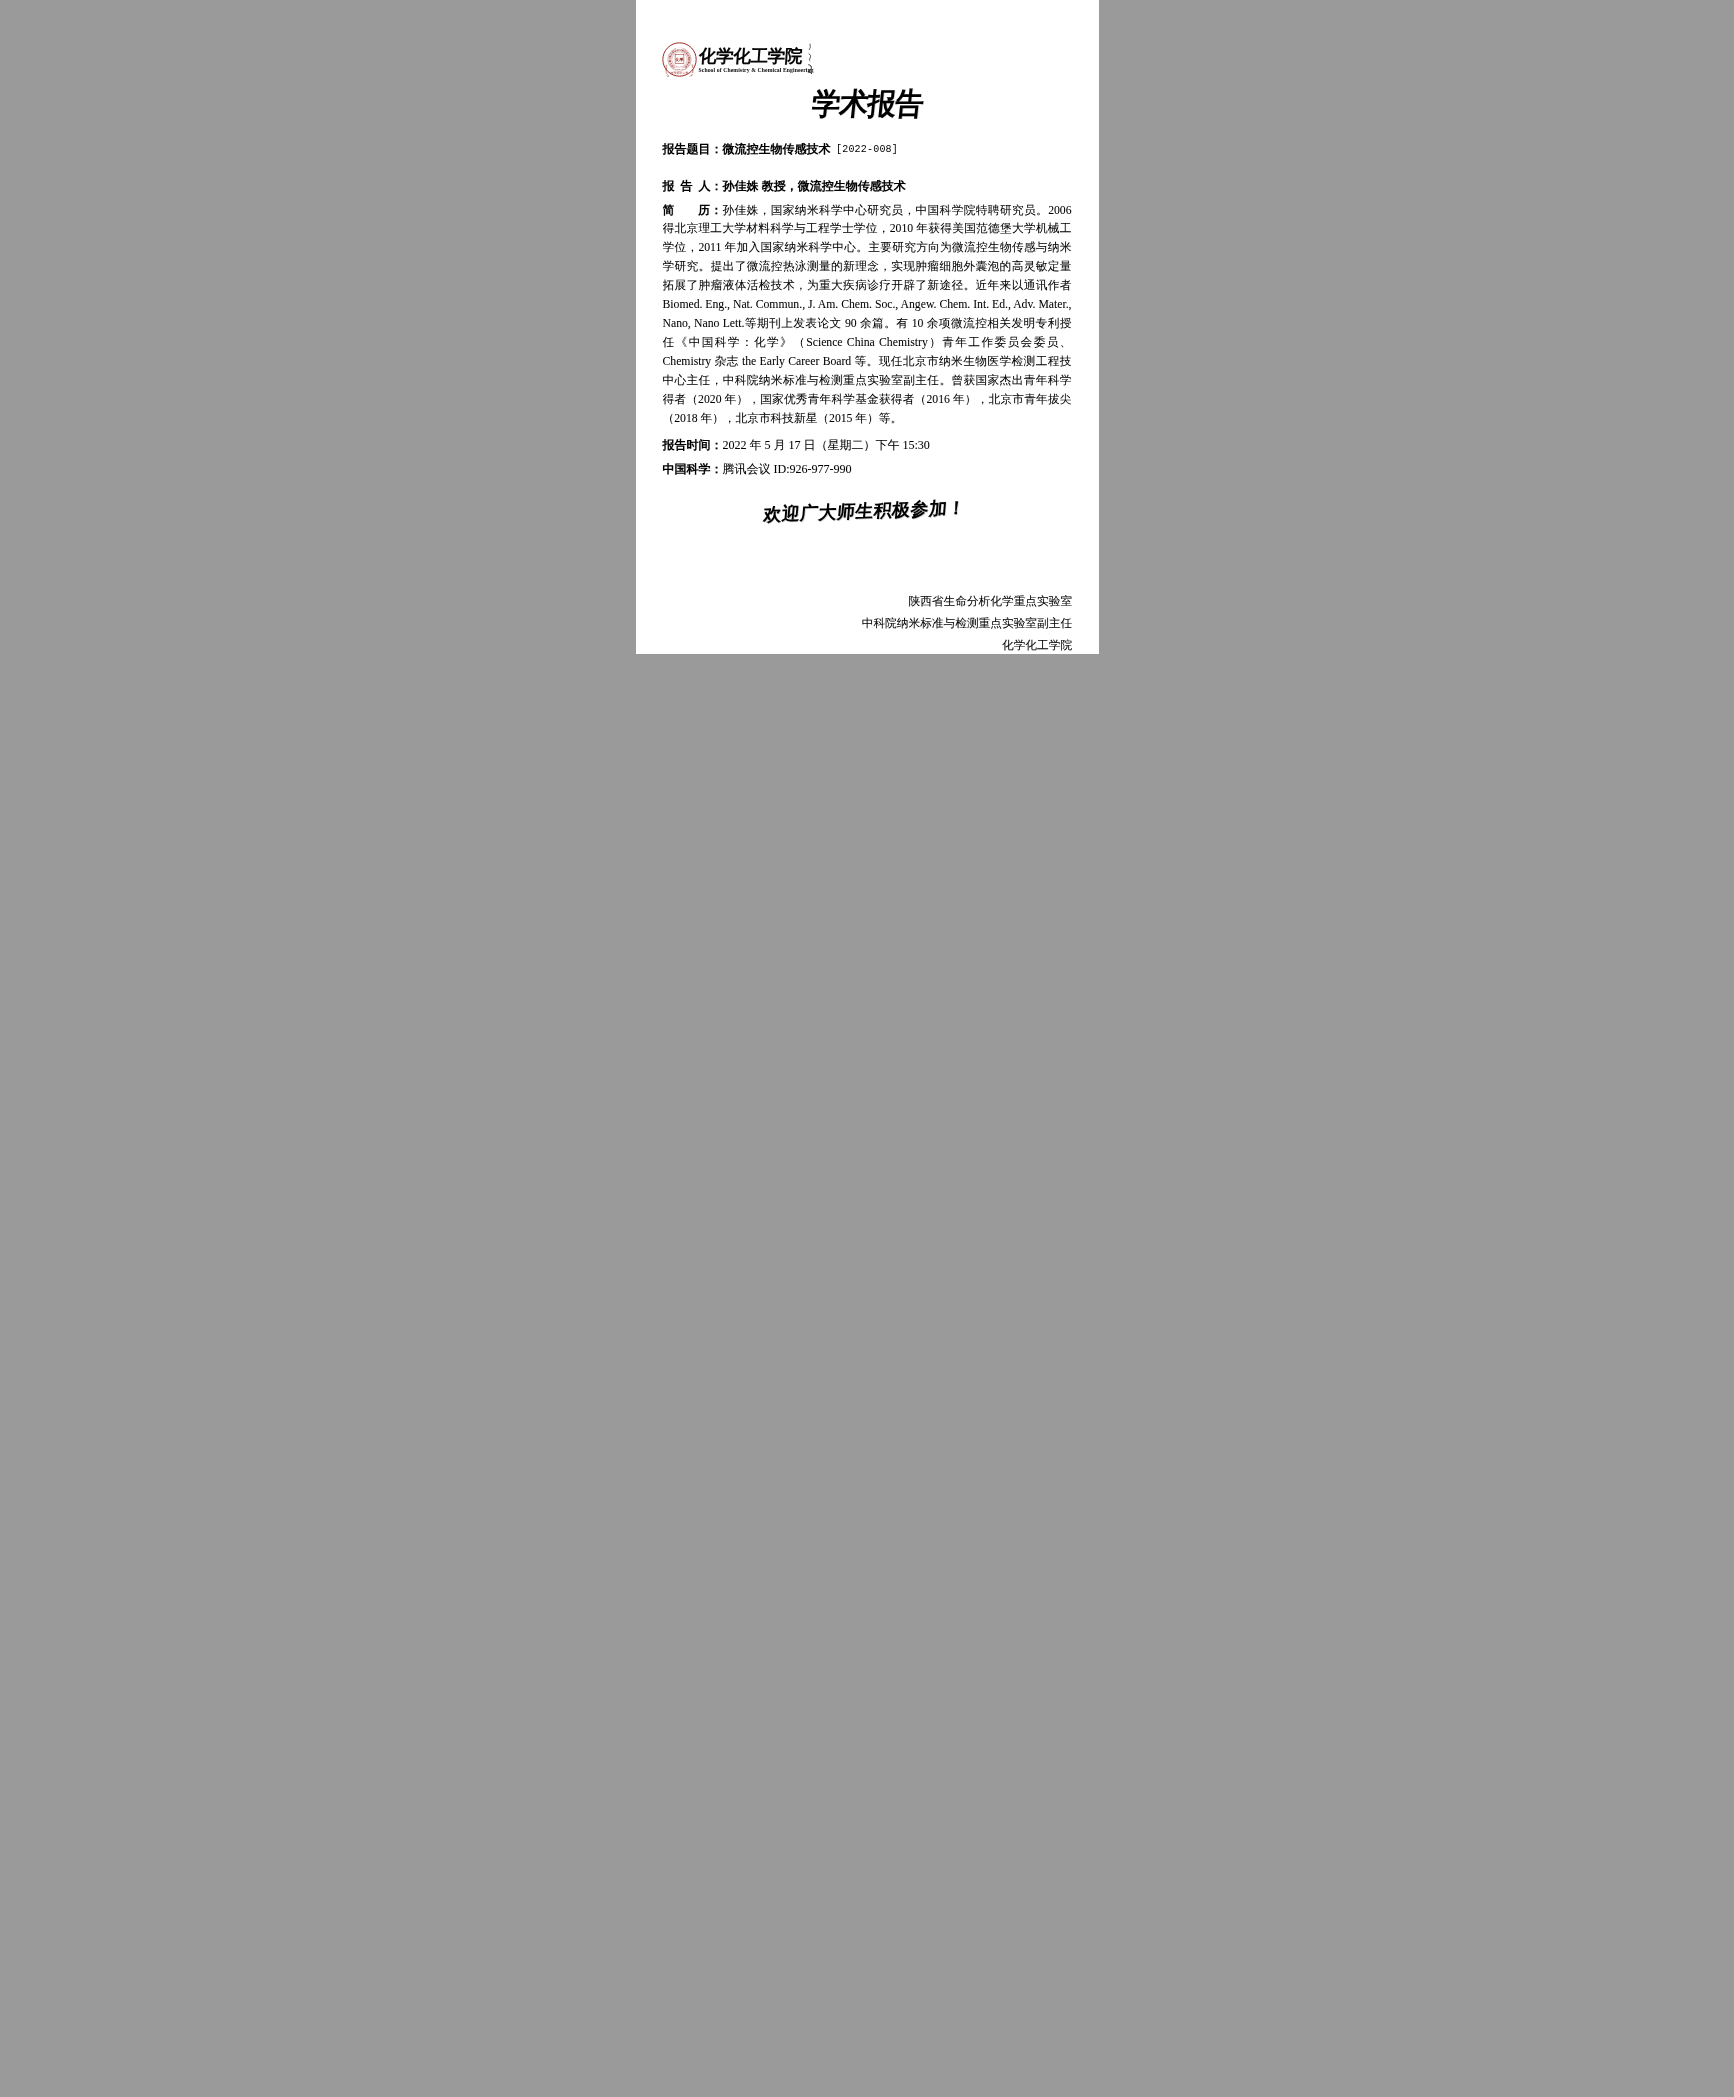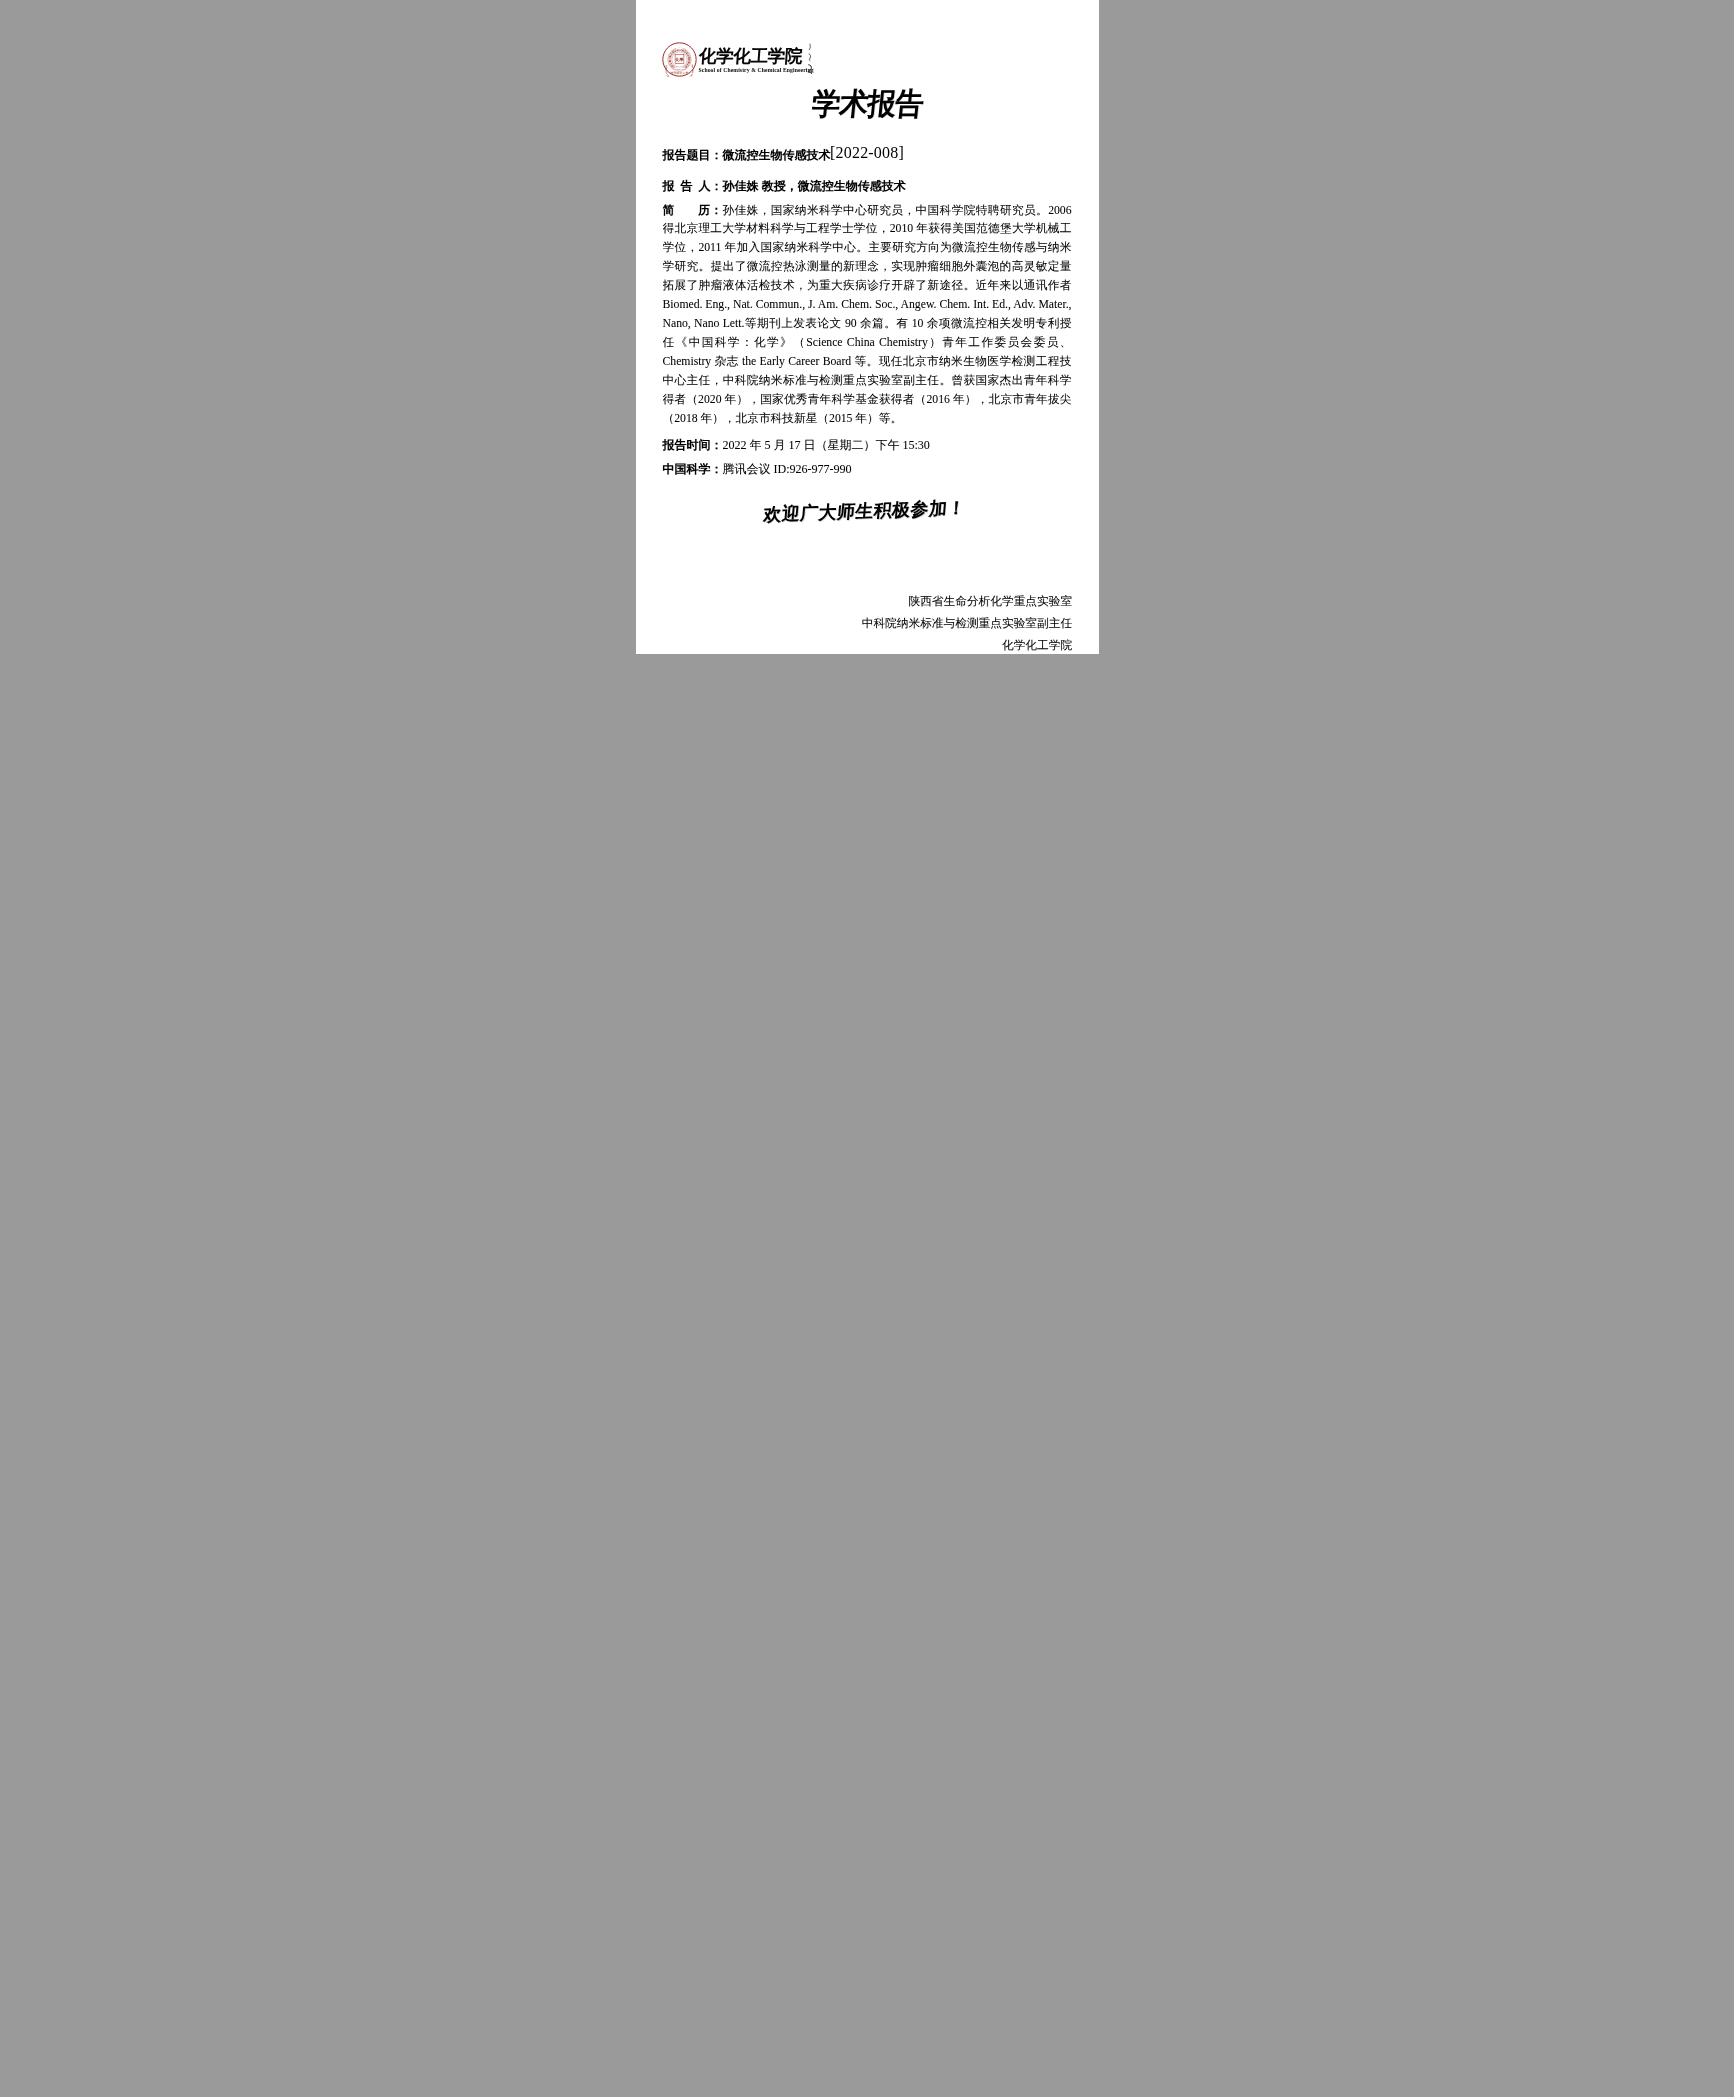--- a/index.html
+++ b/index.html
@@ -28,21 +28,21 @@
   
   .title {
     position:absolute; left:0; top:85px; width:100%;
     text-align:center; font-size:28.5px; font-weight:700; letter-spacing:-0.8px;
     transform:skewX(-6deg) scaleY(1.06);
     text-shadow:0.8px 0.8px 0 rgba(125,125,125,.4);
     white-space:nowrap;
   }
   .issue {
     position:absolute; left:0; top:144px; width:100%;
-    text-align:center; font-size:16px; letter-spacing:0.2px;
+    text-align:center; font-size:10px; letter-spacing:0.2px;font-family:Liberation Mono, monospace;
   }
   
   .field-line {
     position:absolute; left:27px; width:409px;
     font-size:12px; line-height:15px; white-space:nowrap;
     text-shadow:0.4px 0.4px 0 rgba(130,130,130,.3);
   }
   .lbl { font-family:"Liberation Sans","DejaVu Sans",sans-serif; font-weight:700; }
   .val-sans { font-family:"Liberation Sans","DejaVu Sans",sans-serif; font-weight:700; }
   .val-serif { font-weight:400; }
@@ -102,21 +102,21 @@
 
   <svg class="sig-mark" width="5.9" height="37" viewBox="0 0 14 88">
     <path d="M7,4 q3,9 -2,15" stroke="#1a1a1a" stroke-width="1.6" fill="none"></path>
     <path d="M4,28 q7,3 3,11 q-4,4 1,6" stroke="#1a1a1a" stroke-width="1.8" fill="none"></path>
     <path d="M3,54 q9,1 7,10 l-7,8 q8,-2 8,4" stroke="#111" stroke-width="2.2" fill="none"></path>
   </svg>
 
   <div class="title">学术报告</div>
   <div class="issue">[2022-008]</div>
 
-  <div class="field-line" style="top:148px">
+  <div class="field-line" style="top:142px">
     <span class="lbl">报告题目：</span><span class="val-sans">微流控生物传感技术</span>
   </div>
 
   <div class="field-line" style="top:179px">
     <span class="lbl">报 告 人：</span><span class="val-sans">孙佳姝 教授，微流控生物传感技术</span>
   </div>
 
   <div class="cv">
     <div class="cv-first">
       <span class="lbl">简  历：</span><span>孙佳姝，国家纳米科学中心研究员，中国科学院特聘研究员。2006 年获</span>

